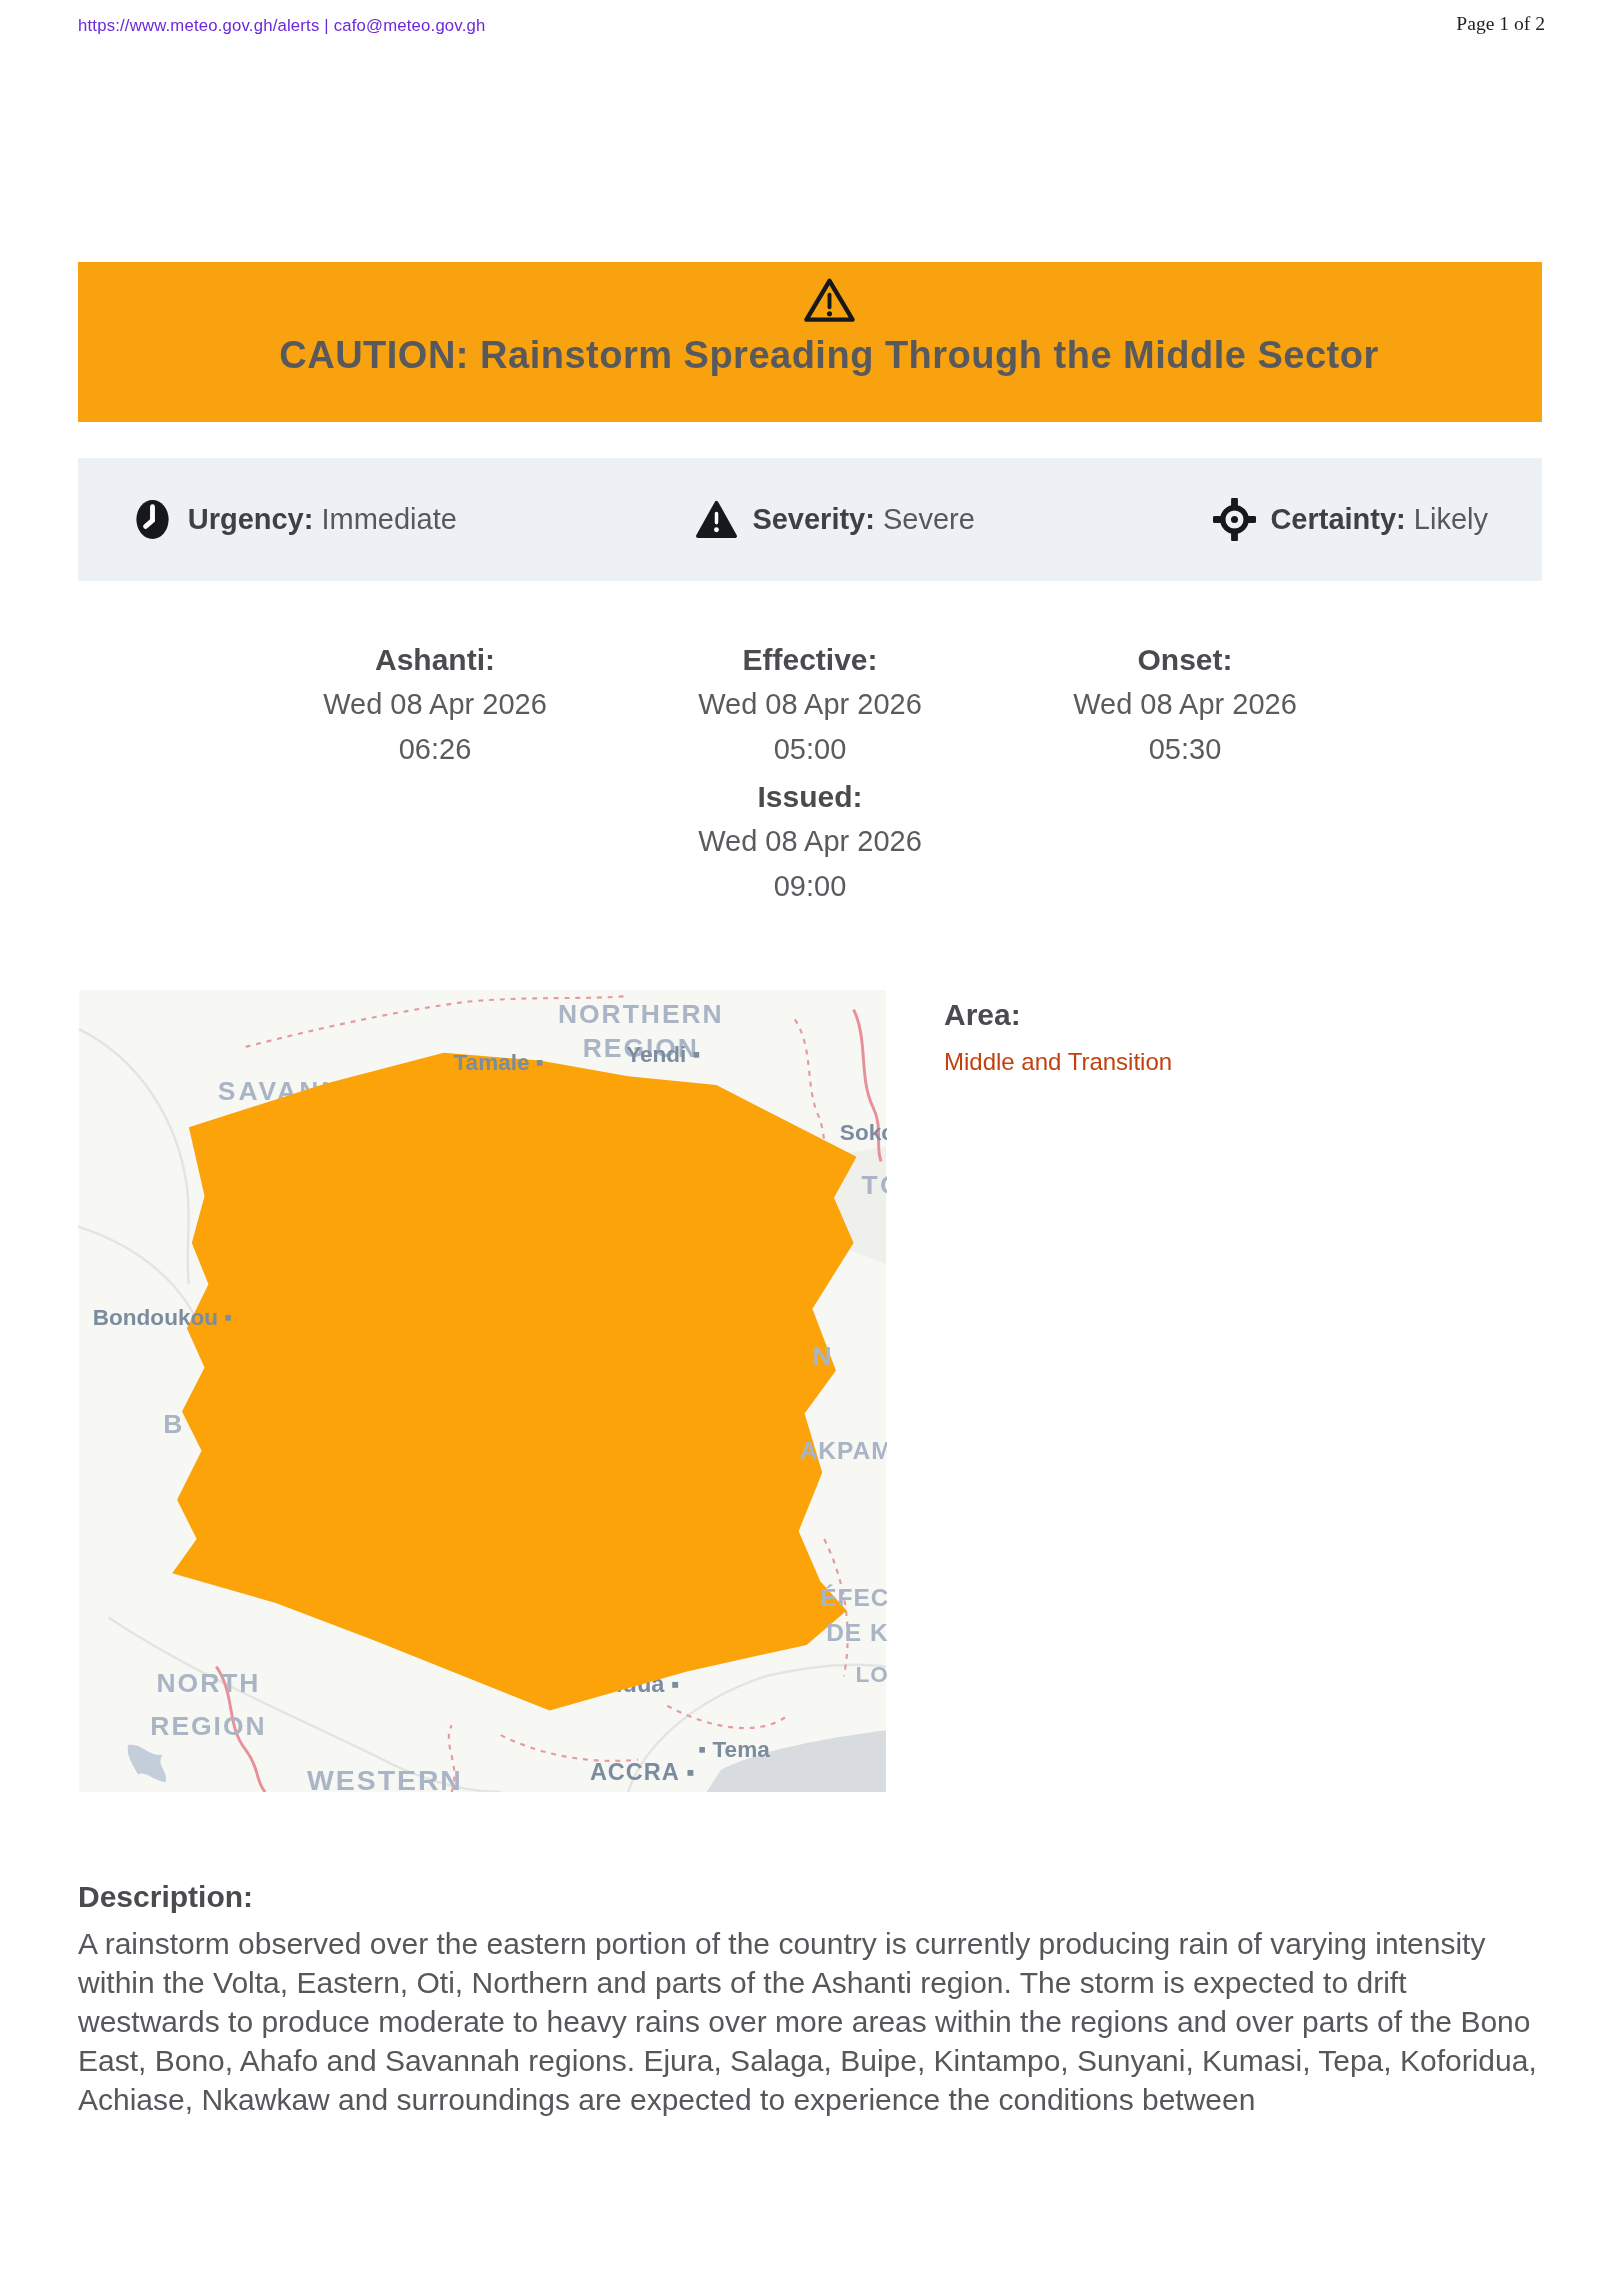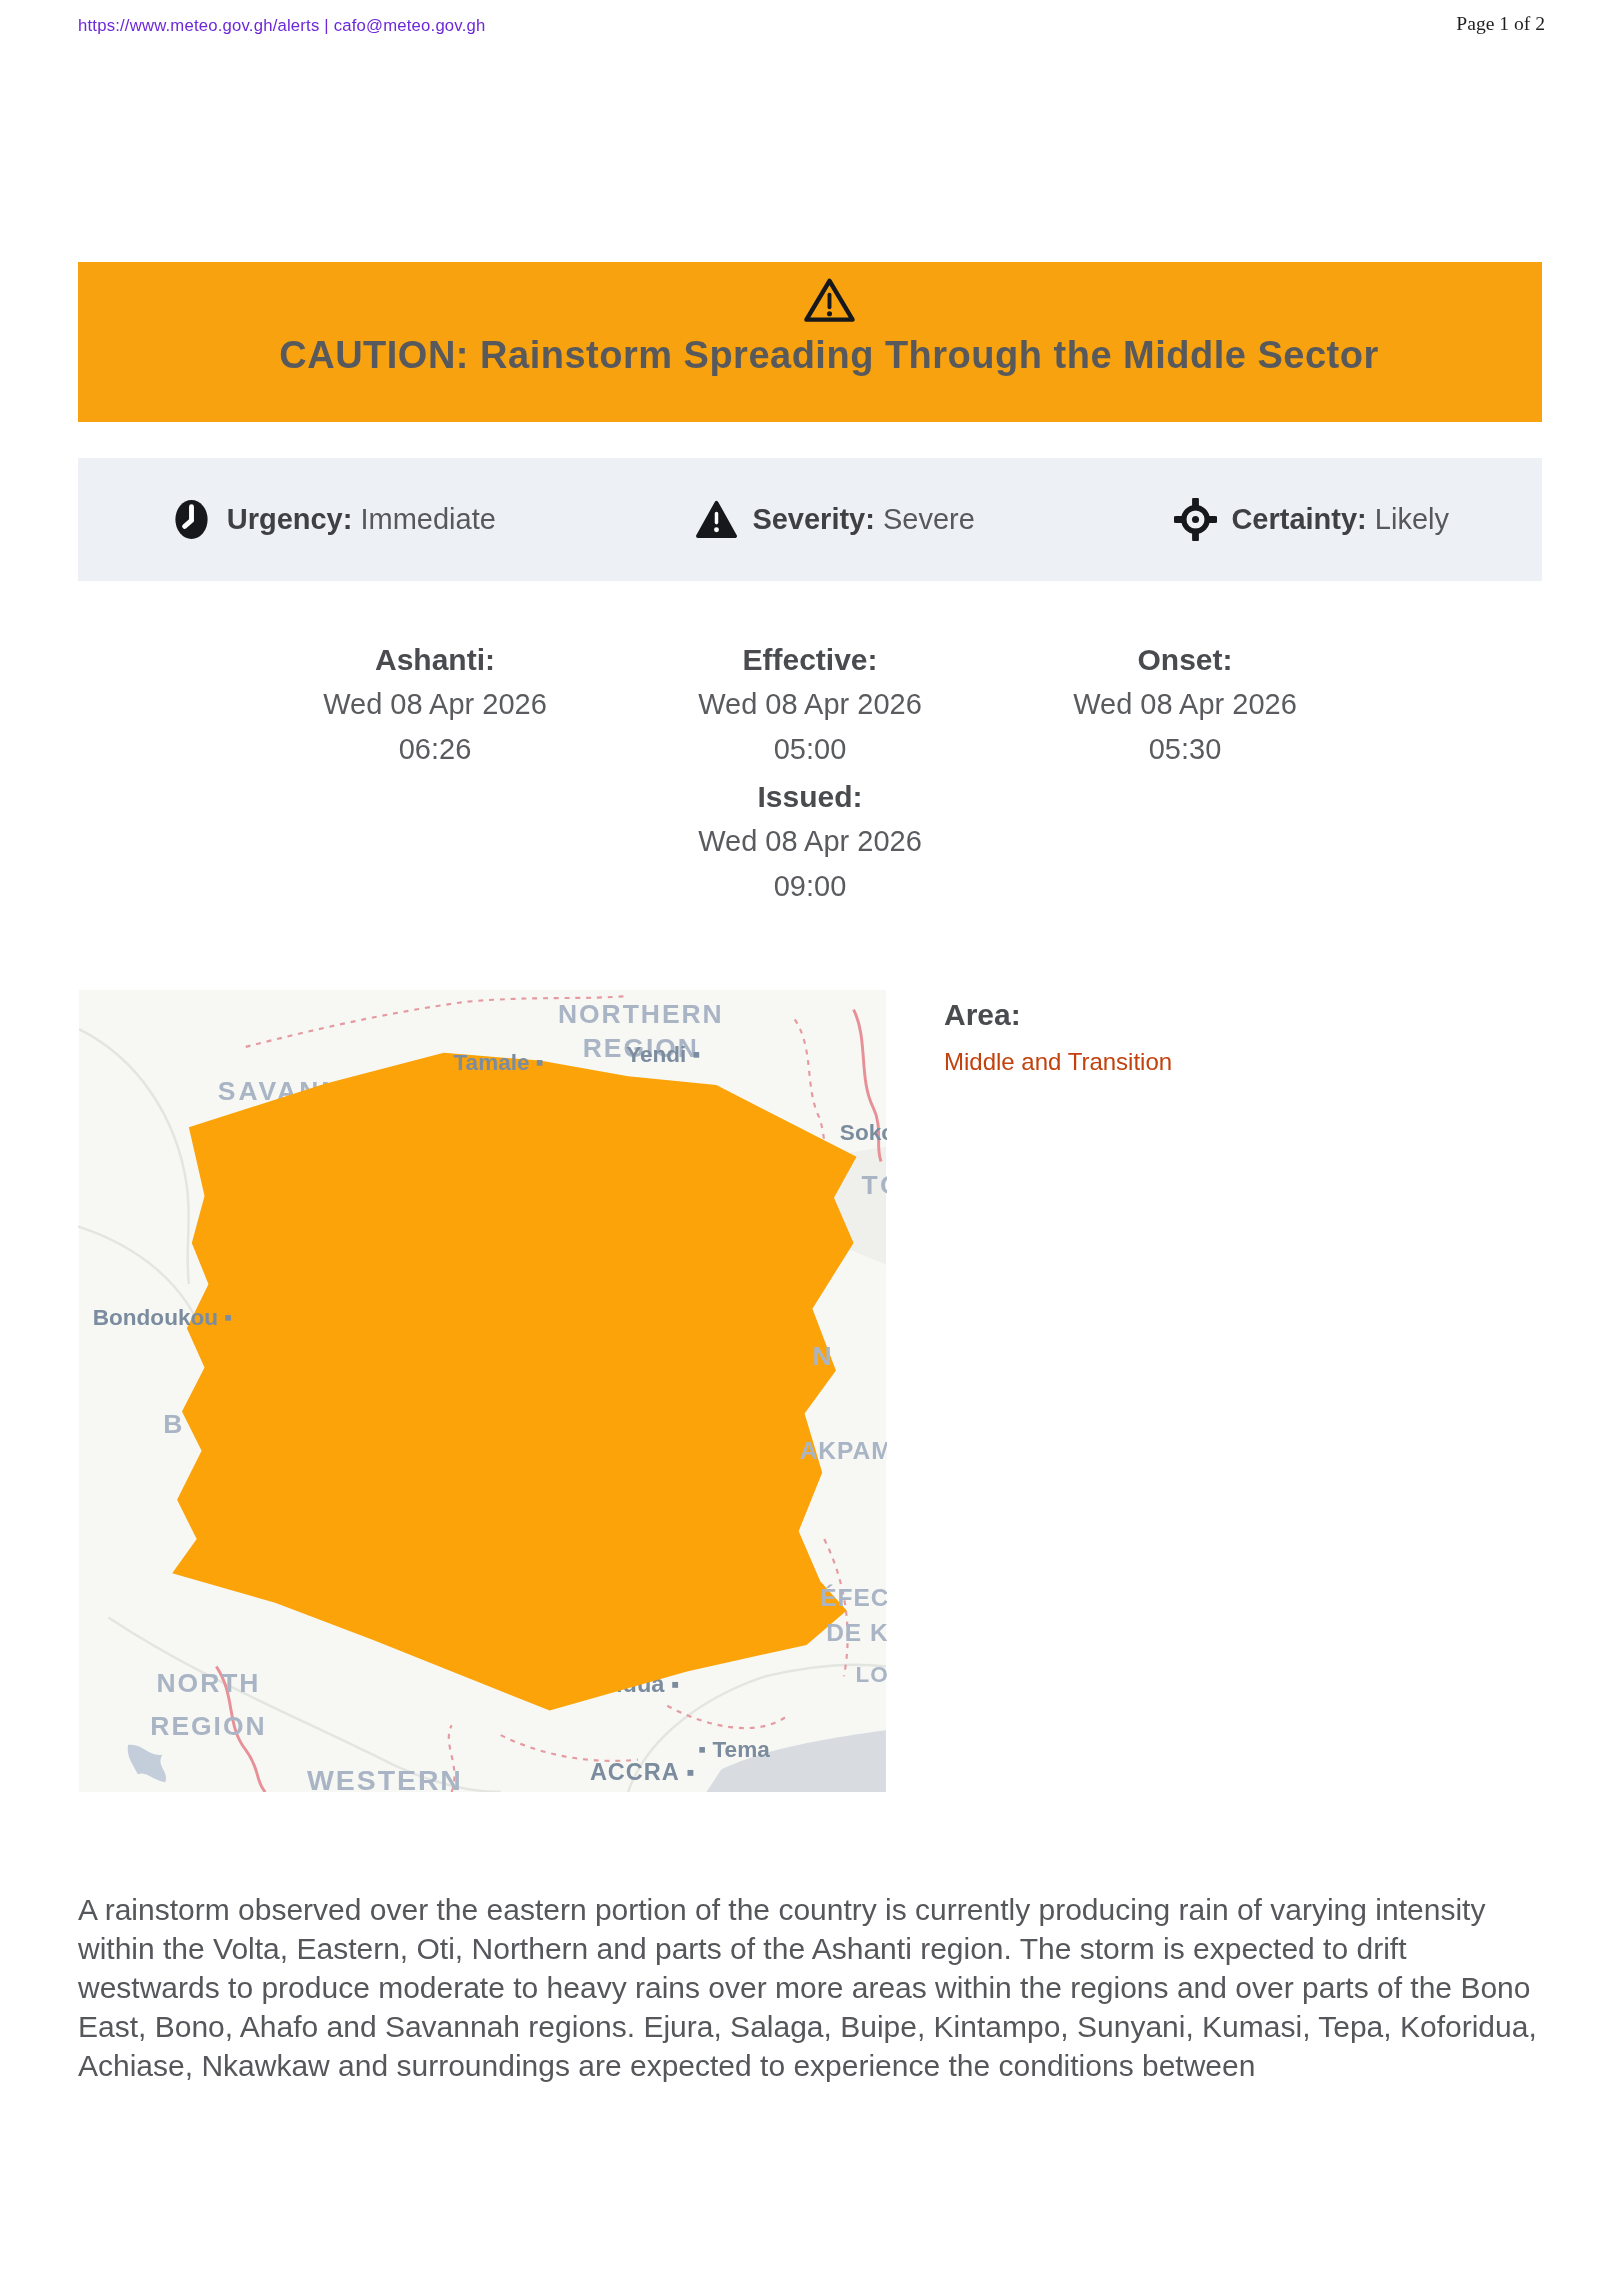--- a/index.html
+++ b/index.html
@@ -17,21 +17,21 @@
   .banner {
     position:absolute; left:78px; top:262px; width:1464px; height:160px;
     text-align:center; box-sizing:border-box; padding-top:12.7px;padding-left:38px;
   }
   .banner-title {
     font-size:38px; font-weight:bold; color:#58595d; letter-spacing:0.5px; margin-top:3.9px;
   }
   .attrbar {
     position:absolute; left:78px; top:458px; width:1464px; height:123px;
     display:flex; align-items:center; justify-content:space-between;
-    padding:0 93px; box-sizing:border-box;
+    padding:0 54px; box-sizing:border-box;
   }
   .attr { display:flex; align-items:center; gap:14.7px; font-size:29px; color:#56585c; white-space:nowrap; }
   .attr b { color:#3e4044; }
   .icon { display:block; }
   .sched {
     position:absolute; left:78px; top:637px; width:1464px; text-align:center;
   }
   .sched-row { display:flex; justify-content:center; }
   .sched-col { width:375px; }
   .sched-label { font-weight:bold; font-size:30px; color:#494b4f; }
@@ -179,17 +179,18 @@
         </g>
     </svg>
   </div>
 
   <div class="area">
     <div class="area-label">Area:</div>
     <div class="area-value">Middle and Transition</div>
   </div>
 
   <div class="desc">
+    <div class="desc-label">Description:</div>
     <div class="desc-text">A rainstorm observed over the eastern portion of the country is currently producing rain of varying intensity within the Volta, Eastern, Oti, Northern and parts of the Ashanti region. The storm is expected to drift westwards to produce moderate to heavy rains over more areas within the regions and over parts of the Bono East, Bono, Ahafo and Savannah regions. Ejura, Salaga, Buipe, Kintampo, Sunyani, Kumasi, Tepa, Koforidua, Achiase, Nkawkaw and surroundings are expected to experience the conditions between</div>
   </div>
 
 </div>
 
 
 </body></html>

